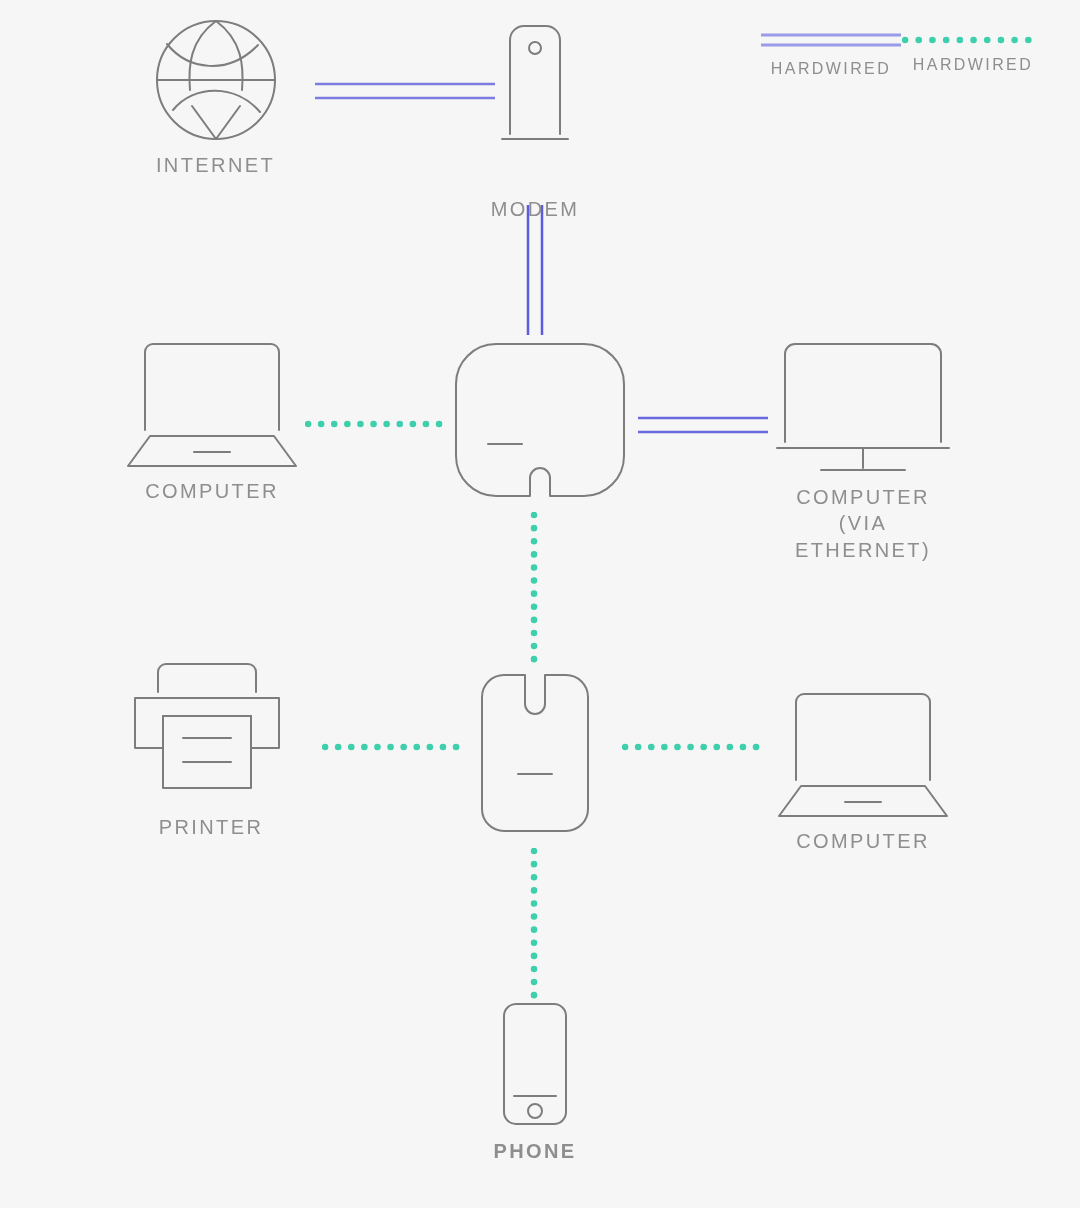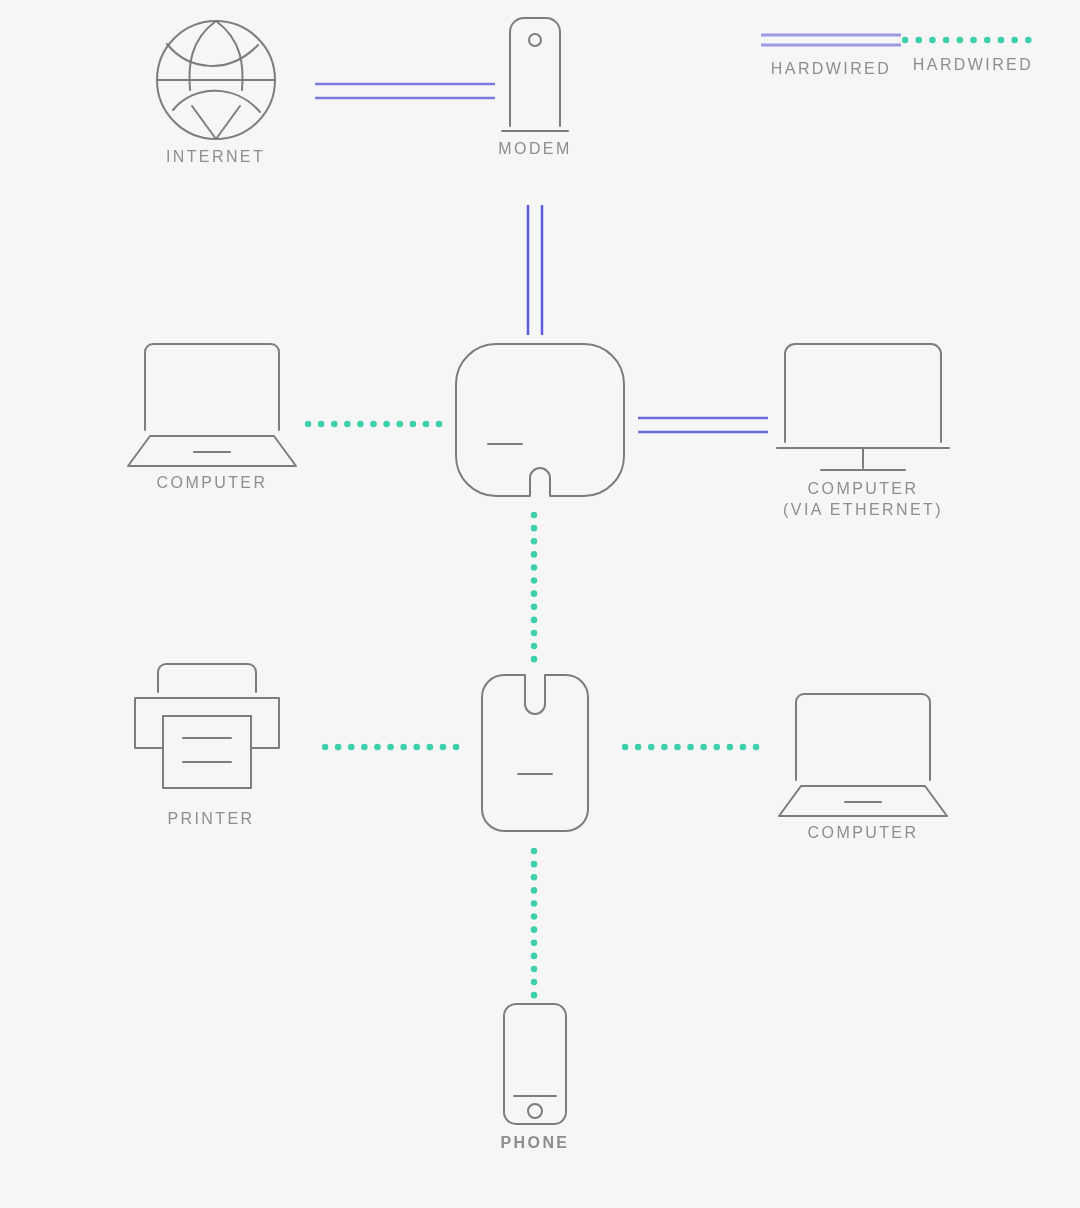--- a/index.html
+++ b/index.html
@@ -20,23 +20,23 @@
   .node {
     position: absolute;
     display: flex;
     flex-direction: column;
     align-items: center;
   }
   .node-icon {
     display: block;
   }
   .node-label {
-    margin-top: 4px;
+    margin-top: 10px;
     font-family: "Liberation Sans", sans-serif;
-    font-size: 16px;
+    font-size: 20px;
     letter-spacing: 2.4px;
     color: #8e8e8e;
     text-align: center;
     line-height: 1.32;
     white-space: pre-line;
     text-transform: uppercase;
   }
   .link {
     position: absolute;
   }
@@ -112,21 +112,21 @@
         <path d="M 62 3 C 88 22, 90 48, 88 72"></path>
         <path d="M 13 26 C 34 52, 74 58, 104 27"></path>
         <path d="M 19 92 C 40 66, 82 66, 106 94"></path>
         <path d="M 62 121 L 38 88"></path>
         <path d="M 62 121 L 86 88"></path>
       </g>
     </svg>
     <div class="node-label">INTERNET</div>
   </div>
 
-  <div class="node" style="left:460px; top:10px; width:150px;">
+  <div class="node" style="left:460px; top:18px; width:150px;gap:44px;">
     <svg class="node-icon" width="90" height="124" viewBox="0 0 90 124">
       <g fill="none" stroke="#7d7d7d" stroke-width="2" stroke-linecap="round">
         <path d="M 20 116 L 20 22 A 14 14 0 0 1 34 8 L 56 8 A 14 14 0 0 1 70 22 L 70 116"></path>
         <circle cx="45" cy="30" r="6"></circle>
         <line x1="12" y1="121" x2="78" y2="121"></line>
       </g>
     </svg>
     <div class="node-label">MODEM</div>
   </div>
 

